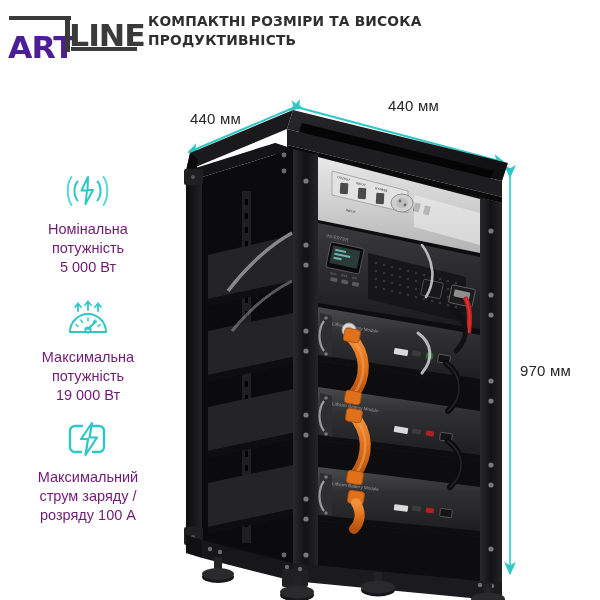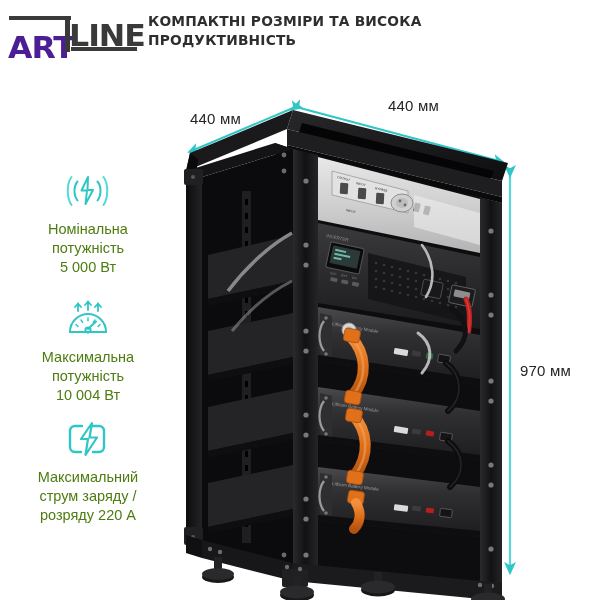--- a/index.html
+++ b/index.html
@@ -39,21 +39,21 @@
     font-family:"DejaVu Sans", sans-serif;
     font-weight:bold; font-size:14.5px; line-height:19px;
     color:#2e2e2e; letter-spacing:0.2px;
     transform:scaleX(0.95); transform-origin:left top;
   }
 
   
   .feature { position:absolute; left:0; width:176px; text-align:center; }
   .feature-icon { height:42px; display:flex; align-items:center; justify-content:center; margin-bottom:8px; }
   .feature-text {
-    font-size:14.5px; line-height:19px; color:#4d7c0f;
+    font-size:14.5px; line-height:19px; color:#701a75;
     font-family:"Liberation Sans", sans-serif; white-space:pre-line;
   }
   #feature-0 { top:170px; }
   #feature-1 { top:298px; }
   #feature-2 { top:418px; }
 
   
   .dim-label {
     position:absolute; font-size:15px; color:#262626;
     font-family:"Liberation Sans", sans-serif; letter-spacing:0.2px;
@@ -106,34 +106,34 @@
       <path d="M34 13 V5.5 M34 5.5 L31 9 M34 5.5 L37 9" stroke="#2ec6c6" stroke-width="1.8" stroke-linecap="round" stroke-linejoin="round"></path>
       <path d="M6 34 A18 18 0 0 1 42 34" stroke="#2ec6c6" stroke-width="2" stroke-linecap="round" fill="none"></path>
       <path d="M6 34 H42" stroke="#2ec6c6" stroke-width="2" stroke-linecap="round"></path>
       <path d="M12 26.5 l2 2 M17 22 l1.6 2.3 M24 20 v2.8 M31 22 l-1.6 2.3 M36 26.5 l-2 2" stroke="#2ec6c6" stroke-width="1.5" stroke-linecap="round"></path>
       <path d="M24 31 L32 23.5" stroke="#2ec6c6" stroke-width="2" stroke-linecap="round"></path>
       <circle cx="24" cy="32" r="2.6" stroke="#2ec6c6" stroke-width="2" fill="none"></circle>
     </svg>
   </div>
   <div class="feature-text">Максимальна
 потужність
-10 004 Вт</div>
+19 000 Вт</div>
 </div>
 
 <div class="feature" id="feature-2">
   <div class="feature-icon">
     <svg width="52" height="38" viewBox="0 0 52 38" fill="none">
       <path d="M20 6 H13 A5 5 0 0 0 8 11 V27 A5 5 0 0 0 13 32 H19" stroke="#2ec6c6" stroke-width="2.4" stroke-linecap="round" fill="none"></path>
       <path d="M30 6 H37 A5 5 0 0 1 42 11 V27 A5 5 0 0 1 37 32 H31" stroke="#2ec6c6" stroke-width="2.4" stroke-linecap="round" fill="none"></path>
       <path d="M30 3 L19 19 H26 L23.5 35 L35 17.5 H27.5 Z" stroke="#2ec6c6" stroke-width="2.2" stroke-linejoin="round" stroke-linecap="round" fill="#ffffff"></path>
     </svg>
   </div>
   <div class="feature-text">Максимальний
 струм заряду /
-розряду 220 А</div>
+розряду 100 А</div>
 </div>
 
 <div class="dim-label" id="dim-depth">440 мм</div>
 <div class="dim-label" id="dim-width">440 мм</div>
 <div class="dim-label" id="dim-height">970 мм</div>
 
 <svg id="svg-dims" viewBox="0 0 600 600">
   <defs>
     <marker id="ah" markerWidth="7" markerHeight="7" refX="5.5" refY="3.5" orient="auto">
       <path d="M6.5 3.5 L0.5 0.8 L2 3.5 L0.5 6.2 Z" fill="#2ec6c6"></path>

